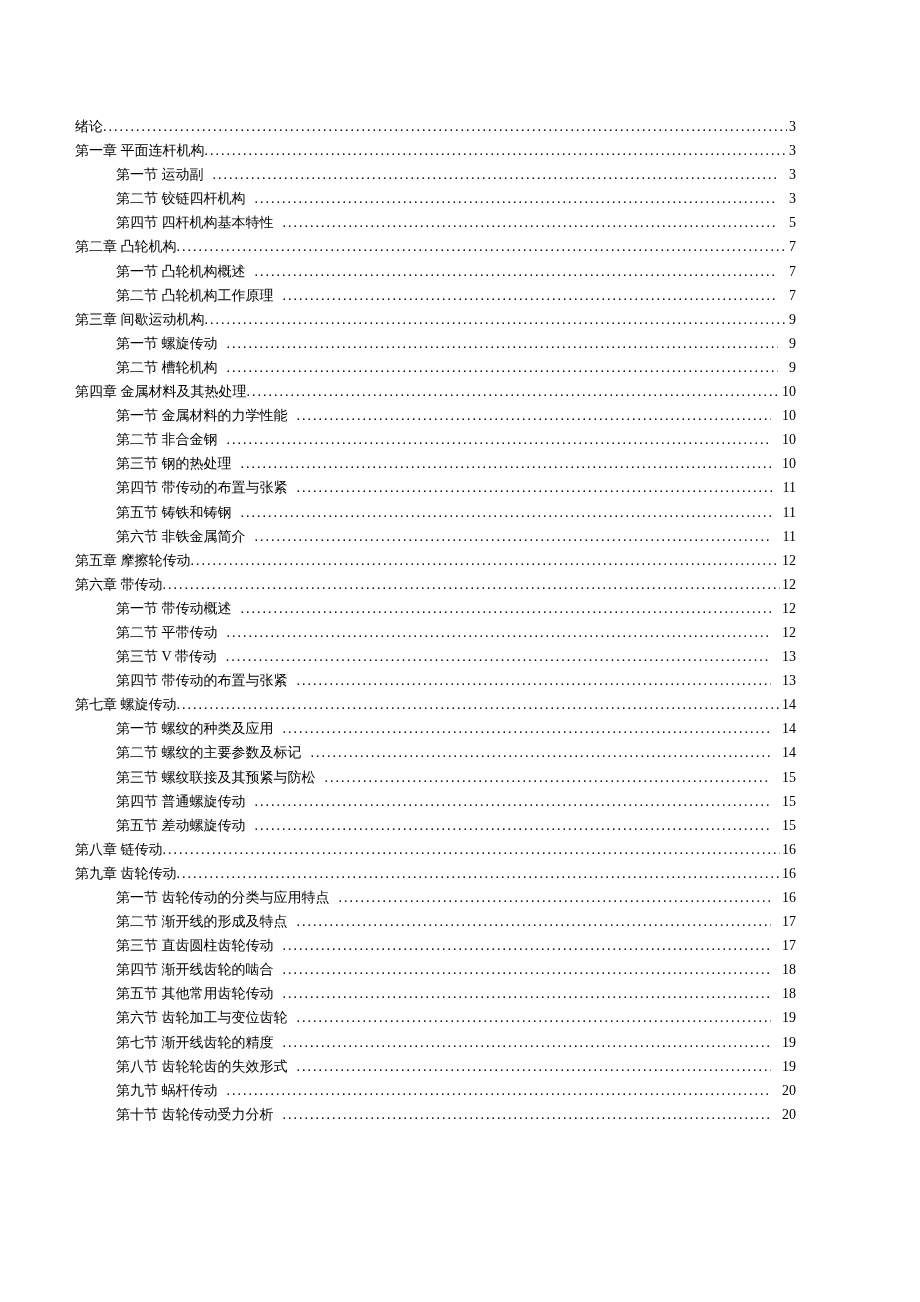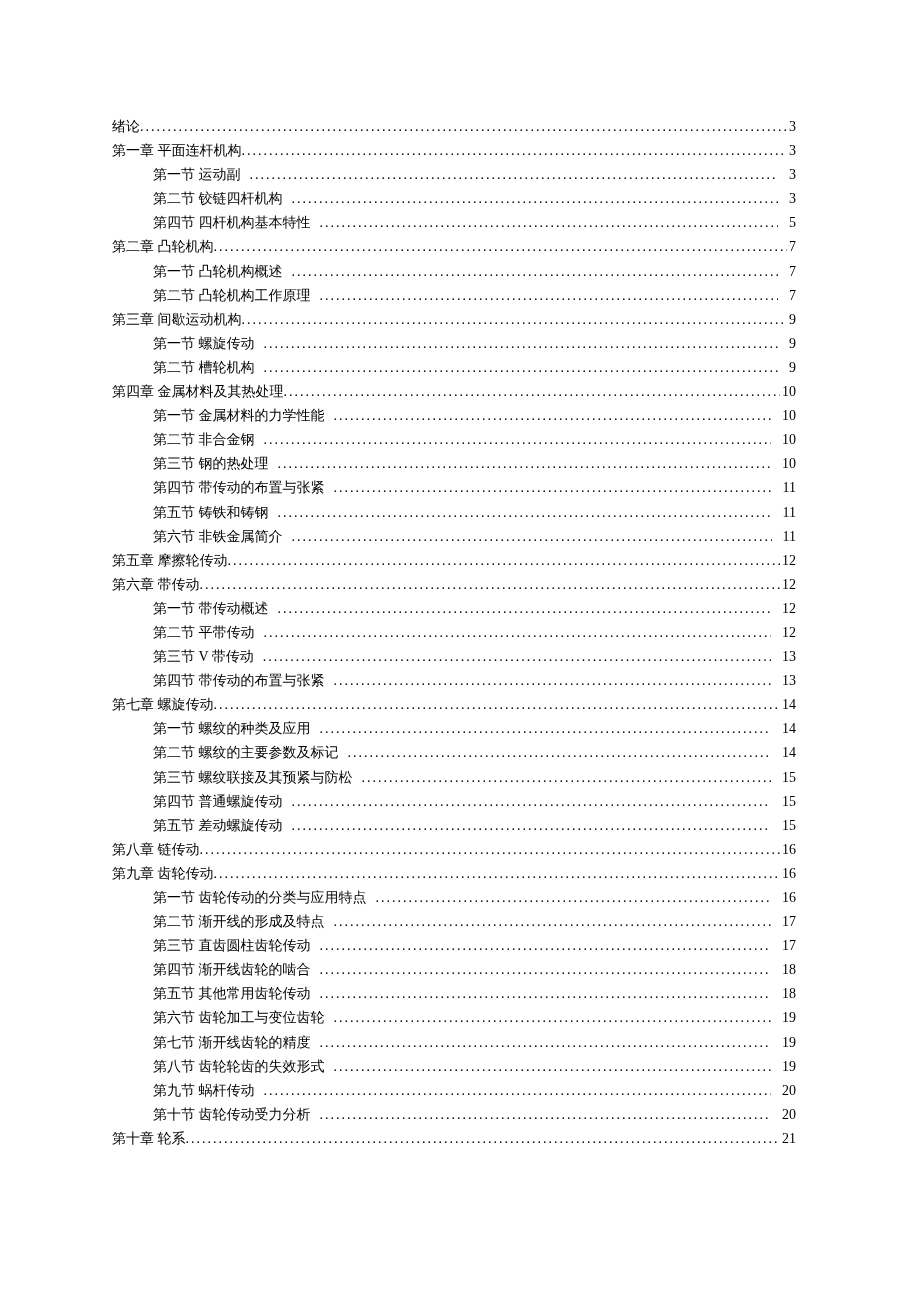--- a/index.html
+++ b/index.html
@@ -5,21 +5,21 @@
   body {
     margin: 0;
     padding: 0;
     background: #fff;
     font-family: "SimSun", "宋体", serif;
     font-size: 14px;
     color: #000;
     width: 920px;
   }
   .page {
-    padding: 118px 124px 60px 112px;
+    padding: 118px 124px 60px 75px;
     box-sizing: border-box;
   }
   .toc-row {
     display: flex;
     align-items: baseline;
     height: 24.1px;
     white-space: nowrap;
     overflow: hidden;
   }
   .toc-row.sub {
@@ -252,18 +252,13 @@
     <div class="toc-row sub">
       <span class="toc-title">第九节  蜗杆传动</span>
       <span class="toc-dots"></span>
       <span class="toc-page">20</span>
     </div>
     <div class="toc-row sub">
       <span class="toc-title">第十节  齿轮传动受力分析</span>
       <span class="toc-dots"></span>
       <span class="toc-page">20</span>
     </div>
-    <div class="toc-row">
-      <span class="toc-title">第十章  轮系</span>
-      <span class="toc-dots"></span>
-      <span class="toc-page">21</span>
-    </div>
   </div>
 
 </body></html>

